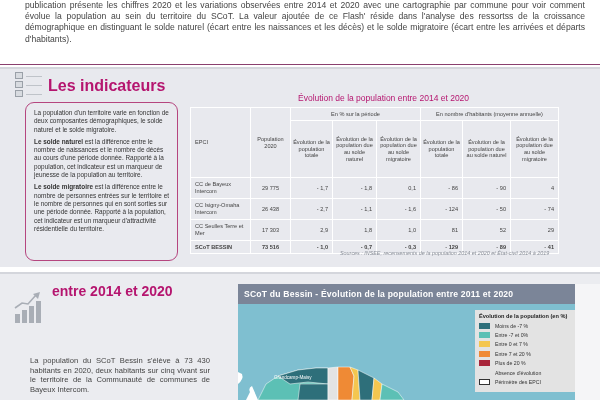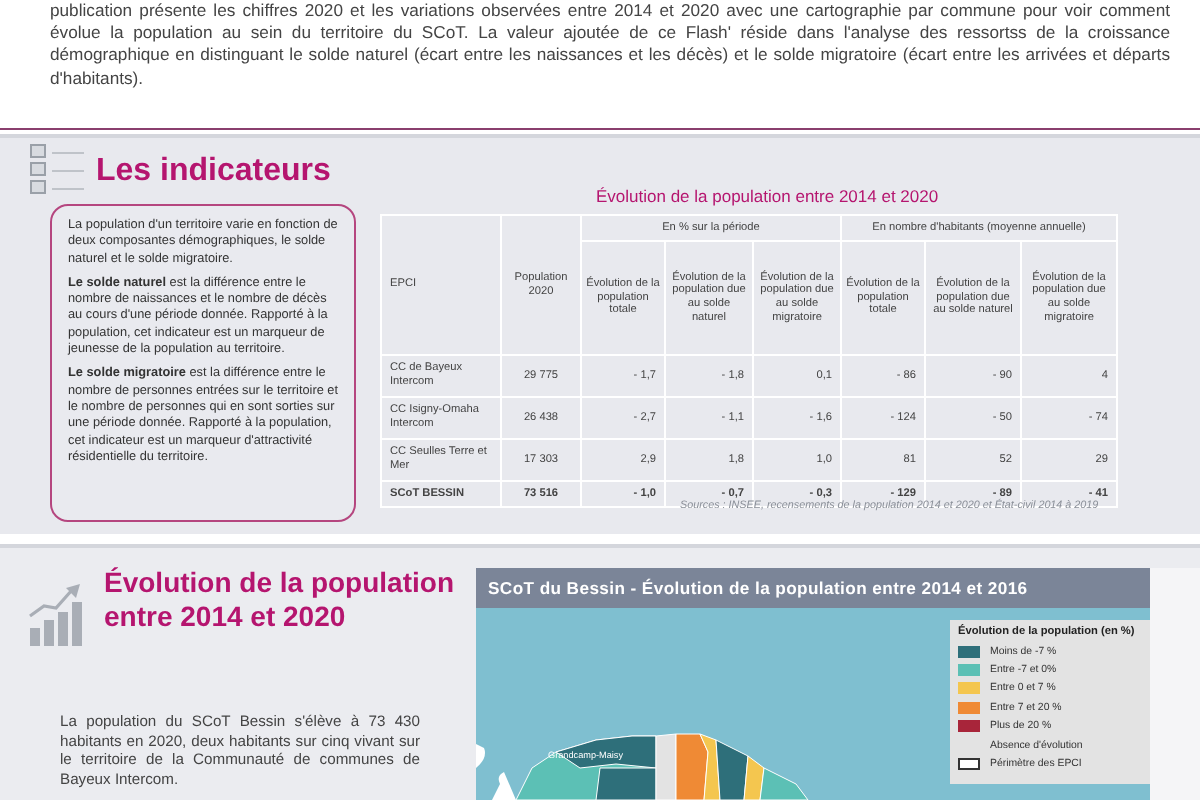--- a/index.html
+++ b/index.html
@@ -129,28 +129,27 @@
 <svg class="trend-icon" viewBox="0 0 30 34">
   <rect x="1" y="24" width="5" height="9" fill="#a9aeb6"></rect>
   <rect x="8" y="20" width="5" height="13" fill="#a9aeb6"></rect>
   <rect x="15" y="16" width="5" height="17" fill="#a9aeb6"></rect>
   <rect x="22" y="11" width="5" height="22" fill="#a9aeb6"></rect>
   <polyline points="1,18 8,13 14,14 22,5" fill="none" stroke="#a9aeb6" stroke-width="1.6"></polyline>
   <polygon points="19,4 26,2 24,9" fill="#a9aeb6"></polygon>
 </svg>
 
 <div class="evo-title">
-  <div>Évolution de la population</div>
   <div>entre 2014 et 2020</div>
 </div>
 
 <div class="evo-text">La population du SCoT Bessin s'élève à 73 430 habitants en 2020, deux habitants sur cinq vivant sur le territoire de la Communauté de communes de Bayeux Intercom.</div>
 
 <div class="map-frame">
-  <div class="map-header">SCoT du Bessin - Évolution de la population entre 2014 et 2016</div>
+  <div class="map-header">SCoT du Bessin - Évolution de la population entre 2011 et 2020</div>
   <svg class="map-svg" width="337" height="96" viewBox="0 0 337 96">
     <path d="M0,80 Q6,75 4,70 L0,68 Z" fill="#ffffff"></path>
     <path d="M8,96 L12,88 Q10,84 14,82 L20,96 Z" fill="#ffffff"></path>
     <path d="M20,96 L28,80 L40,72 L60,66 L78,64 L90,64 L90,96 Z" fill="#5cc0b5" stroke="#ffffff" stroke-width="0.5"></path>
     <path d="M40,72 L60,66 L78,64 L90,64 L90,80 L70,78 L52,80 Z" fill="#2e6f7a" stroke="#ffffff" stroke-width="0.5"></path>
     <path d="M60,96 L62,80 L90,80 L90,96 Z" fill="#2e6f7a" stroke="#ffffff" stroke-width="0.5"></path>
     <path d="M90,64 L100,63 L100,96 L90,96 Z" fill="#e3e3e3" stroke="#ffffff" stroke-width="0.5"></path>
     <path d="M100,63 L112,63 L116,72 L114,96 L100,96 Z" fill="#ef8a35" stroke="#ffffff" stroke-width="0.5"></path>
     <path d="M112,63 L120,66 L122,96 L114,96 L116,72 Z" fill="#f4c64f" stroke="#ffffff" stroke-width="0.5"></path>
     <path d="M120,66 L136,74 L134,96 L122,96 Z" fill="#2e6f7a" stroke="#ffffff" stroke-width="0.5"></path>

